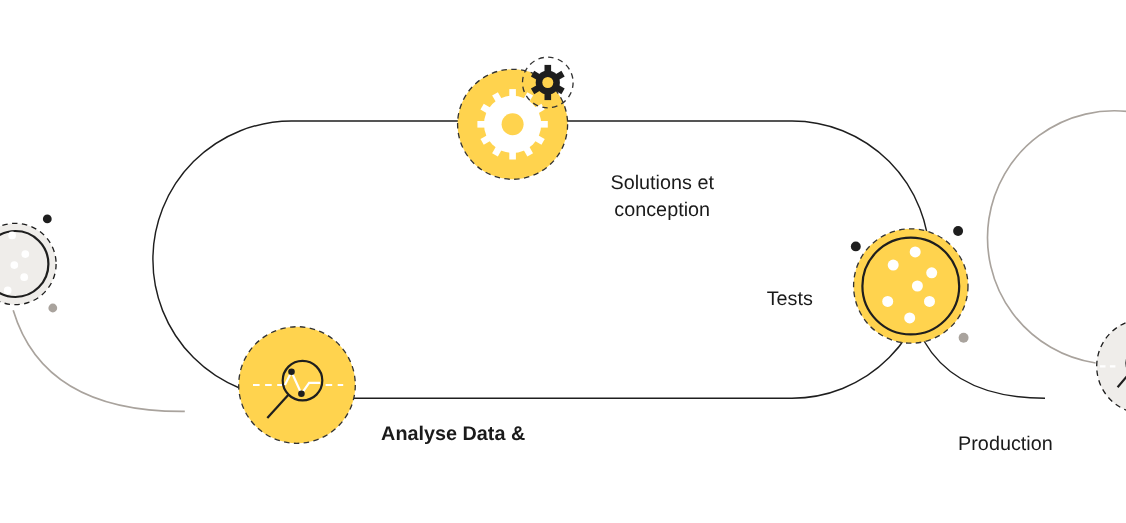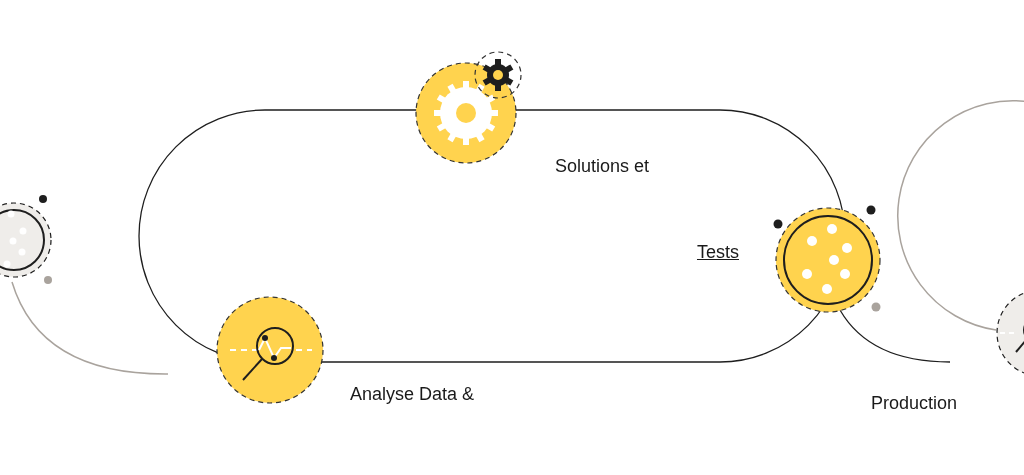--- a/index.html
+++ b/index.html
@@ -97,22 +97,23 @@
       <polyline points="259,350 265,338 274,358 281,348 291,348" fill="none" stroke="#fff" stroke-width="2"></polyline>
       <circle cx="265" cy="338" r="3" fill="#1E1E1E"></circle>
       <circle cx="274" cy="358" r="3" fill="#1E1E1E"></circle>
       <line x1="262" y1="359" x2="243" y2="380" stroke="#1E1E1E" stroke-width="2"></line>
     </g>
   </g>
 </svg>
 
 <div class="label" style="left:534px; top:126px; width:136px;margin-top:28px;">
   <div>Solutions et</div>
+  <div>conception</div>
 </div>
-<div class="label" style="left:688px; top:240px; width:60px;text-decoration:underline;">
+<div class="label" style="left:688px; top:259px; width:60px;">
   <div>Tests</div>
 </div>
-<div class="label" style="left:332px; top:382px; width:160px;">
+<div class="label" style="left:332px; top:382px; width:160px;font-weight:bold;">
   <div>Analyse Data &amp;</div>
 </div>
 <div class="label" style="left:856px; top:391px; width:116px;">
   <div>Production</div>
 </div>
 
 </body></html>

